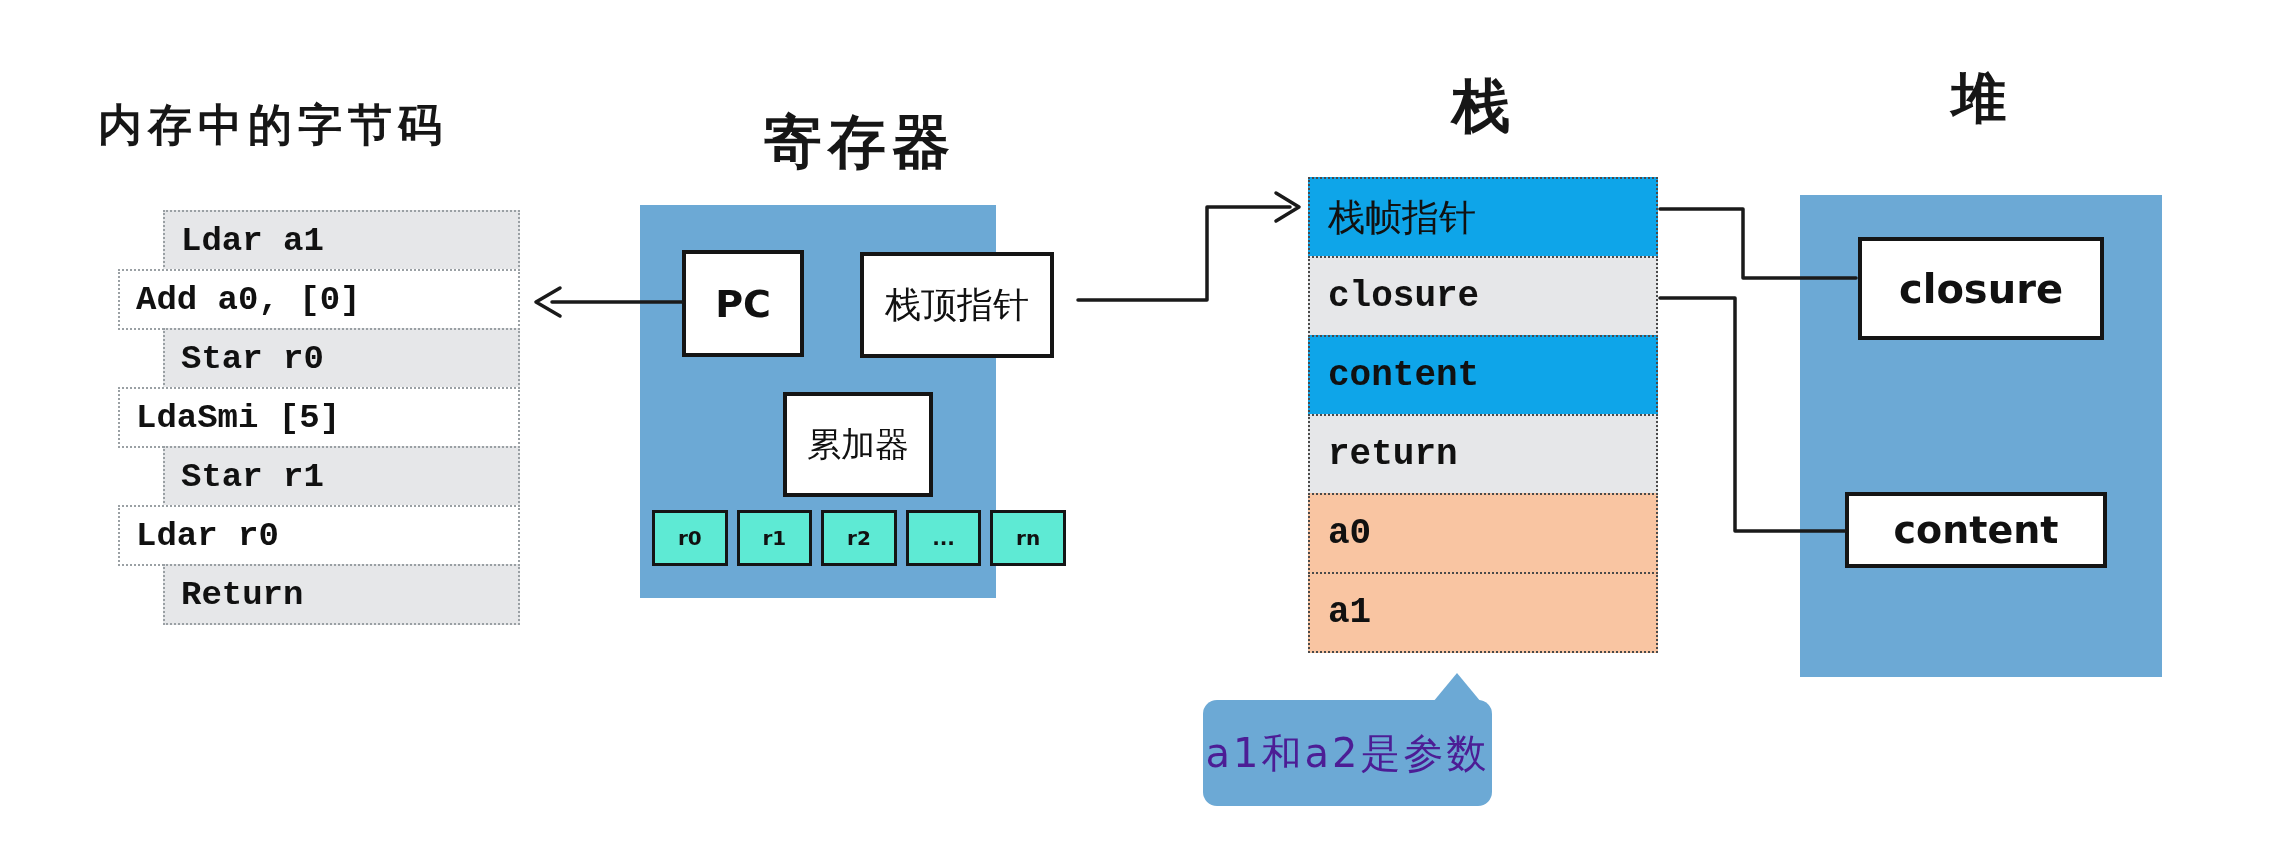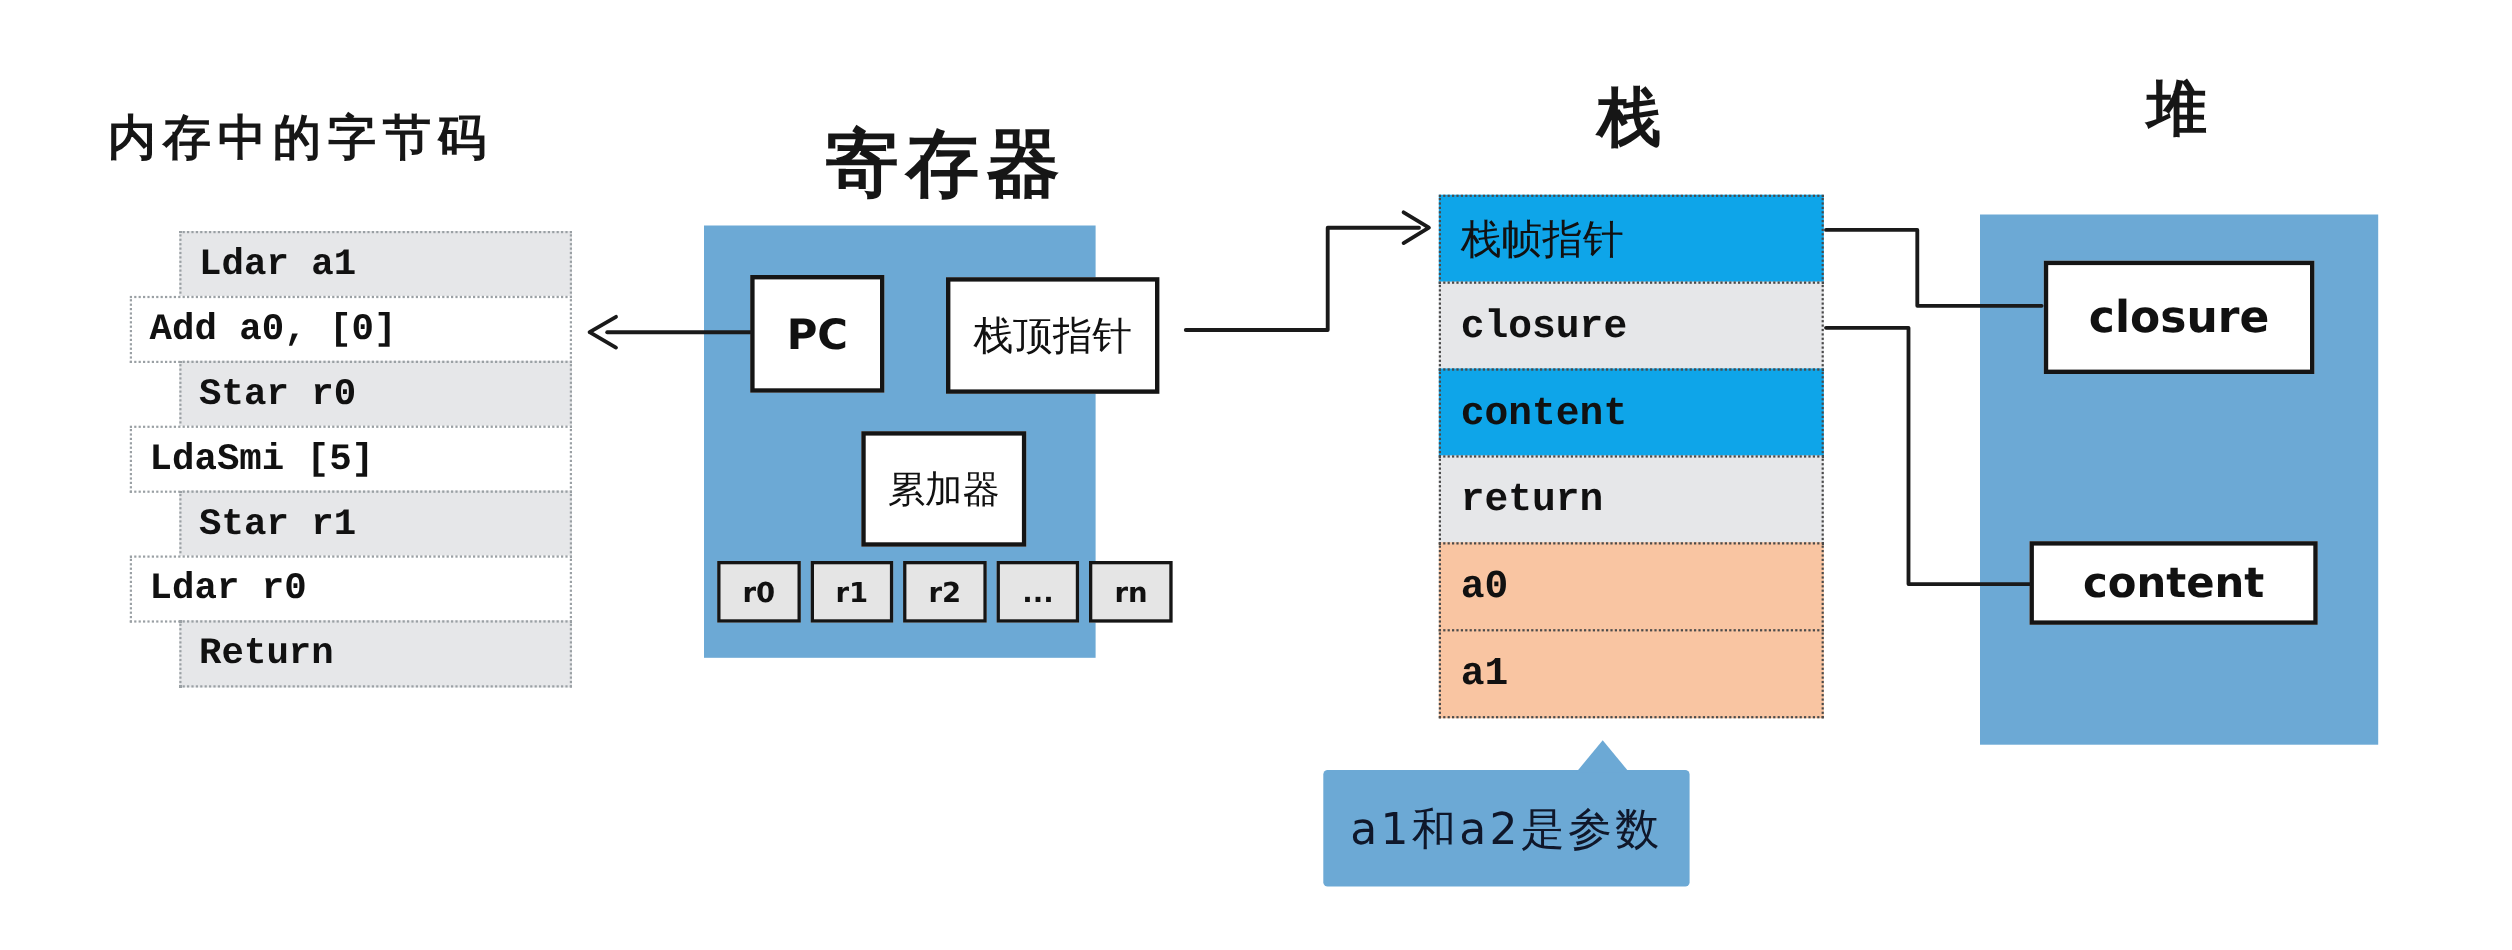--- a/index.html
+++ b/index.html
@@ -51,23 +51,23 @@
     white-space:nowrap;
   }
   #pc-box{left:42px;top:45px;width:122px;height:107px;font-size:38px;font-weight:600;}
   #stacktop-box{left:220px;top:47px;width:194px;height:106px;font-size:36px;}
   #acc-box{left:143px;top:187px;width:150px;height:105px;font-size:34px;}
   #reg-cells{
     position:absolute;left:12px;top:305px;width:414px;height:56px;
     display:flex;gap:9px;
   }
   .reg-cell{
-    flex:1;background:#e5e5e5;border:3px solid #151515;box-sizing:border-box;
+    flex:1;background:#5eead4;border:3px solid #151515;box-sizing:border-box;
     display:flex;align-items:center;justify-content:center;
-    font-size:25px;font-weight:700;
+    font-size:20px;font-weight:700;
   }
   
   #stack-col{
     position:absolute;left:1308px;top:177px;width:350px;
   }
   .stack-row{
     box-sizing:border-box;
     height:81px;line-height:78px;
     border:2px dotted #4a4a4a;
     margin-top:-2px;
@@ -82,25 +82,25 @@
   .stack-row.param{background:var(--param);}
   
   #heap-box{
     position:absolute;left:1800px;top:195px;width:362px;height:482px;
     background:var(--blue);
   }
   #heap-closure{left:58px;top:42px;width:246px;height:103px;font-size:40px;font-weight:700;}
   #heap-content{left:45px;top:297px;width:262px;height:76px;font-size:38px;font-weight:700;}
   
   #callout{
-    position:absolute;left:1203px;top:700px;width:333px;height:106px;
+    position:absolute;left:1203px;top:700px;width:289px;height:106px;
     background:var(--blue);
-    border-radius:4px;
+    border-radius:14px;
     display:flex;align-items:center;justify-content:center;
-    color:#0f172a;font-size:40px;letter-spacing:3px;
+    color:#4c1d95;font-size:40px;letter-spacing:3px;
     white-space:nowrap;
   }
   #callout-tip{
     position:absolute;left:230px;top:-27px;
     width:0;height:0;
     border-left:24px solid transparent;
     border-right:24px solid transparent;
     border-bottom:29px solid var(--blue);
   }
   
@@ -112,21 +112,21 @@
     stroke:#1a1a1a;stroke-width:3.5;fill:none;
     stroke-linecap:round;stroke-linejoin:round;
   }
 </style>
 </head>
 <body>
 
 <div id="canvas" style="--blue: #6CA9D5; --gray: #e6e7e9; --param: #f9c5a2;">
 
   <div class="sec-title" style="left:98px;top:96px;font-size:44px;">内存中的字节码</div>
-  <div class="sec-title centered" style="left:860px;top:104px;font-size:67px;">寄存器</div>
+  <div class="sec-title centered" style="left:860px;top:104px;font-size:58px;">寄存器</div>
   <div class="sec-title centered" style="left:1484px;top:68px;font-size:58px;">栈</div>
   <div class="sec-title centered" style="left:1982px;top:62px;font-size:55px;">堆</div>
 
   <div id="bytecode-list">
     <div class="bc-row alt">Ldar a1</div>
     <div class="bc-row">Add a0, [0]</div>
     <div class="bc-row alt">Star r0</div>
     <div class="bc-row">LdaSmi [5]</div>
     <div class="bc-row alt">Star r1</div>
     <div class="bc-row">Ldar r0</div>

